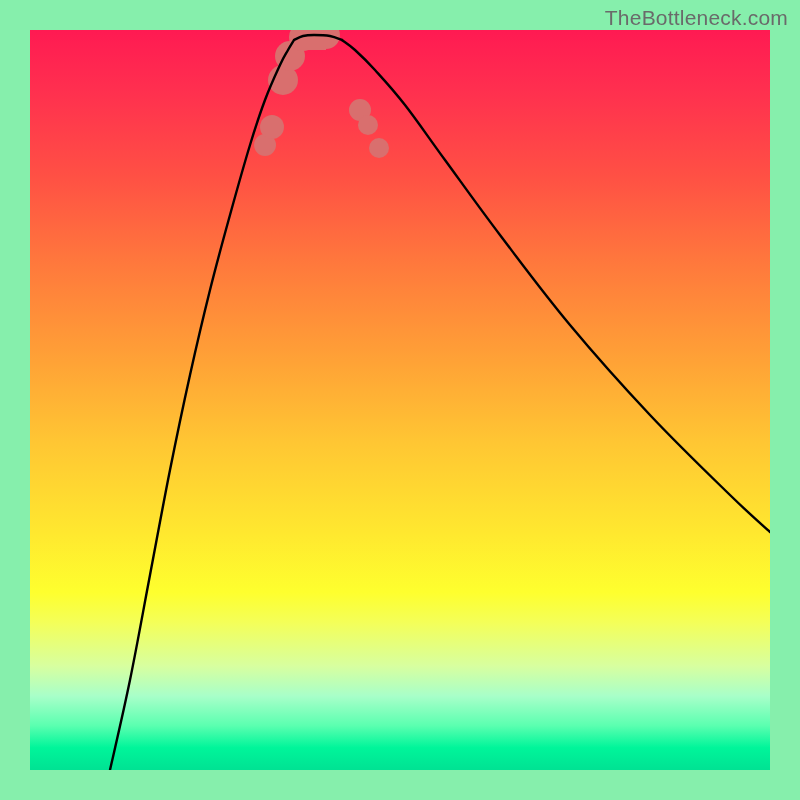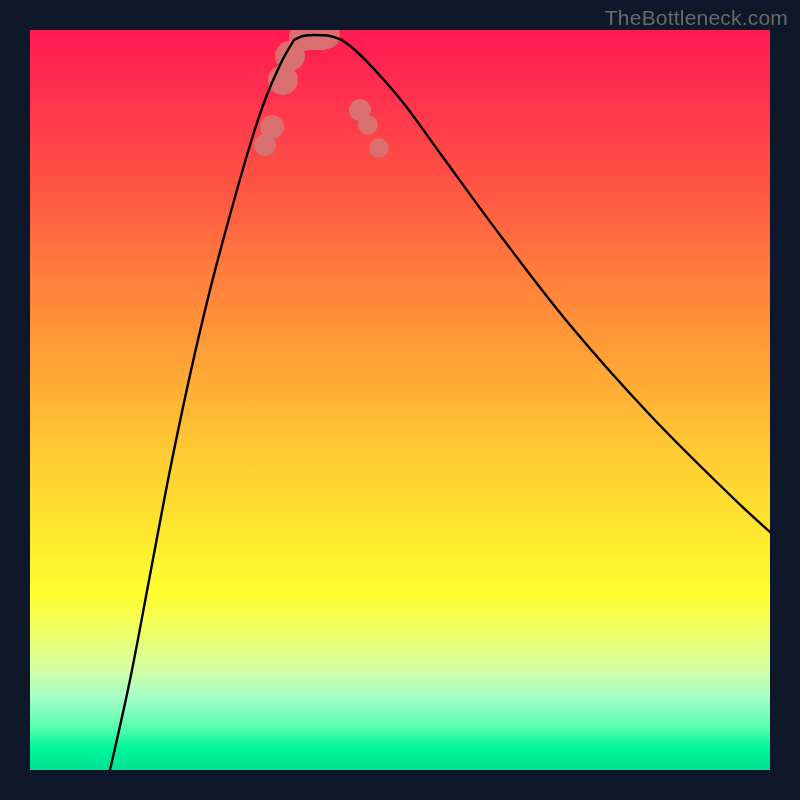--- a/index.html
+++ b/index.html
@@ -10,21 +10,21 @@
     background: #000;
     overflow: hidden;
     font-family: Arial, Helvetica, sans-serif;
   }
   .frame {
     position: absolute;
     left: 0;
     top: 0;
     width: 800px;
     height: 800px;
-    background: #0f172a;
+    background: #86efac;
   }
   .plot {
     position: absolute;
     left: 30px;
     top: 30px;
     width: 740px;
     height: 740px;
     background: linear-gradient(to bottom,
       #ff1a52 0%,
       #ff2f4f 8%,

